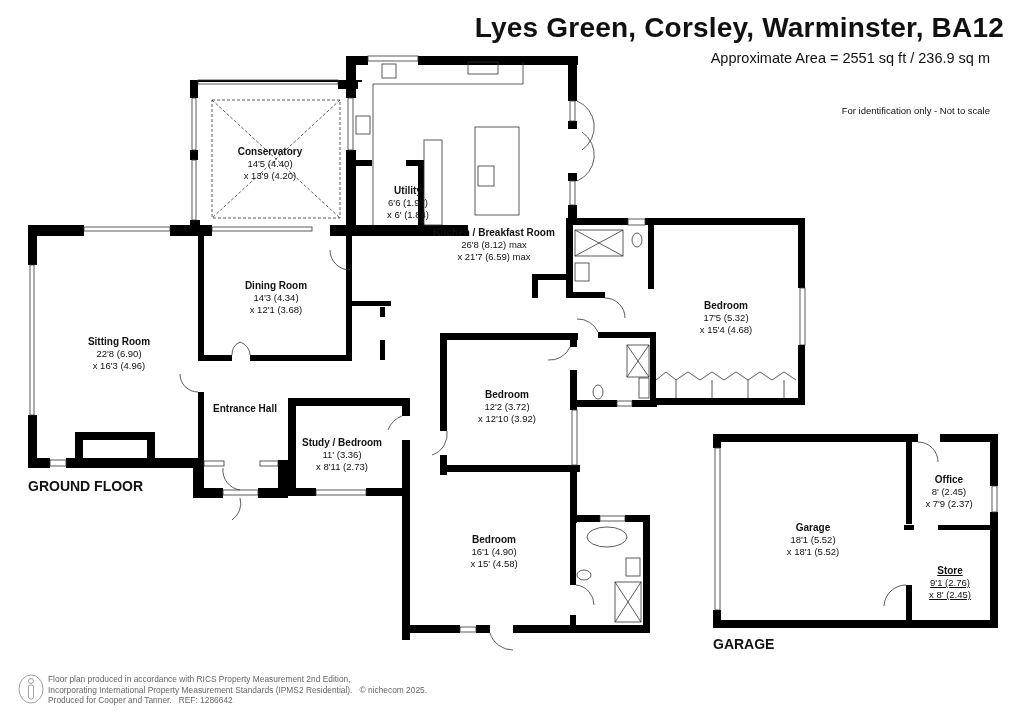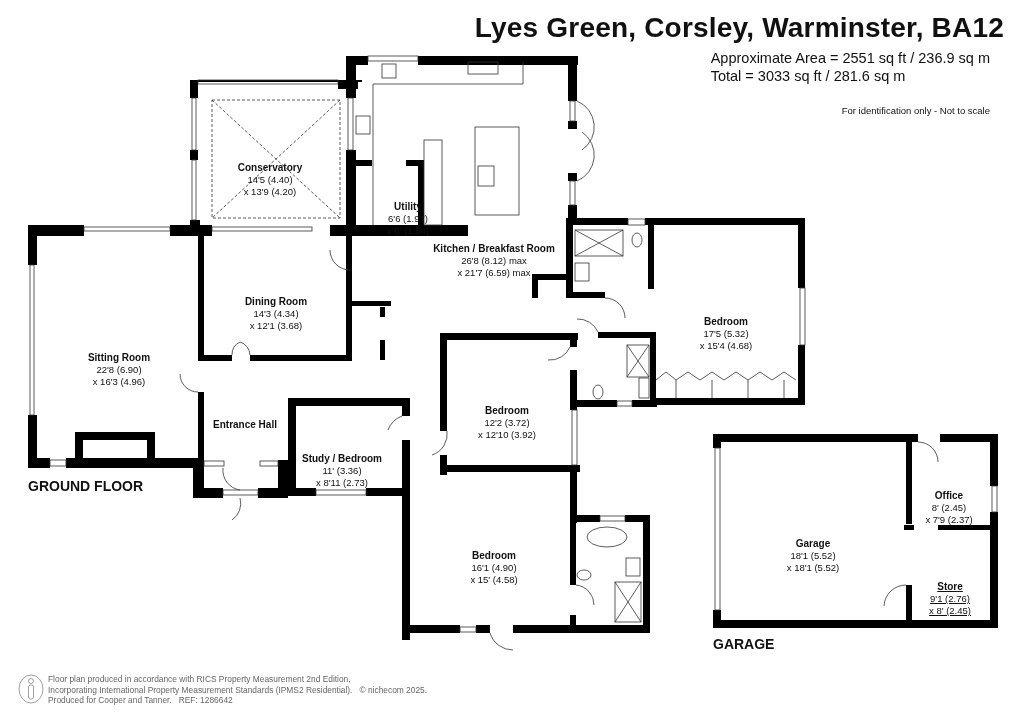--- a/index.html
+++ b/index.html
@@ -1,33 +1,32 @@
 <!DOCTYPE html>
 <html><head>
 <meta charset="utf-8">
 <style>
   html,body{margin:0;padding:0;background:#fff;}
   body{width:1024px;height:724px;position:relative;overflow:hidden;font-family:"Liberation Sans",sans-serif;color:#111;}
   .title{position:absolute;right:20px;top:12px;font-size:28px;font-weight:bold;letter-spacing:0.2px;}
-  .areas{position:absolute;right:34px;top:50px;text-align:left;font-size:14.5px;line-height:17.5px;}
+  .areas{position:absolute;right:34px;top:50px;text-align:center;font-size:14.5px;line-height:17.5px;}
   .note{position:absolute;right:34px;top:105px;font-size:9.5px;}
   svg.plan{position:absolute;left:0;top:0;}
   .rl{position:absolute;text-align:center;font-size:9.5px;line-height:12px;transform:translateX(-50%);white-space:nowrap;}
-  .rl .n{font-weight:bold;font-size:10px;margin-top:16px;}
+  .rl .n{font-weight:bold;font-size:10px;}
   .floor-label{position:absolute;font-weight:bold;font-size:14px;}
   .footer{position:absolute;left:48px;top:674px;font-size:8.4px;color:#666;line-height:10.5px;}
   .footer-icon{position:absolute;left:18px;top:674px;width:26px;height:30px;}
 </style>
 </head>
 <body>
 
 <div class="title">Lyes Green, Corsley, Warminster, BA12</div>
 <div class="areas">
   <div>Approximate Area = 2551 sq ft / 236.9 sq m</div>
-  <div>Total = 3033 sq ft / 281.6 sq m</div>
 </div>
 <div class="note">For identification only - Not to scale</div>
 
 <svg class="plan" width="1024" height="724" viewBox="0 0 1024 724">
   <g fill="#000">
 
     <rect x="190" y="80" width="8" height="18"></rect>
     <rect x="190" y="80" width="172" height="2"></rect>
     <rect x="338" y="80" width="20" height="9"></rect>
     <rect x="190" y="150" width="8" height="10"></rect>

